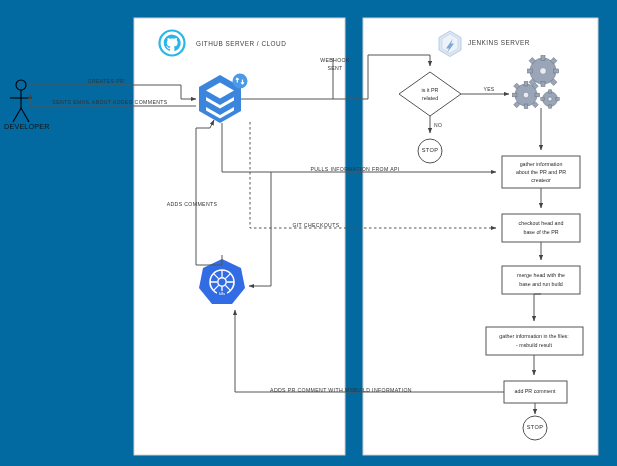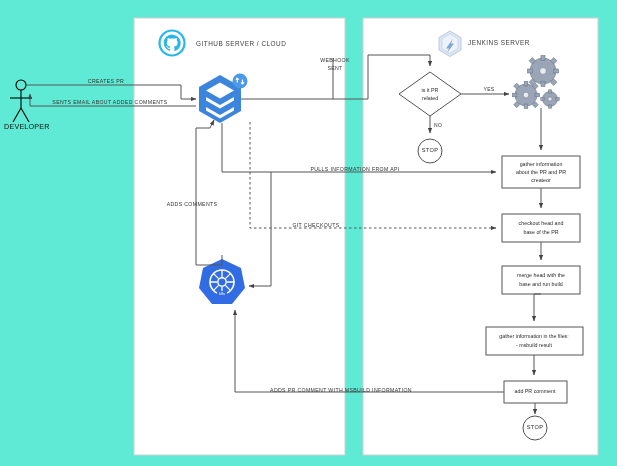--- a/index.html
+++ b/index.html
@@ -4,21 +4,21 @@
 <style>
   html, body {
     margin: 0;
     padding: 0;
     background: #ffffff;
   }
   #canvas {
     position: relative;
     width: 617px;
     height: 466px;
-    background: #5eead4;
+    background: #0369a1;
     font-family: "Liberation Sans", sans-serif;
     overflow: hidden;
   }
   svg.diagram {
     position: absolute;
     left: 0;
     top: 0;
     width: 617px;
     height: 466px;
   }

